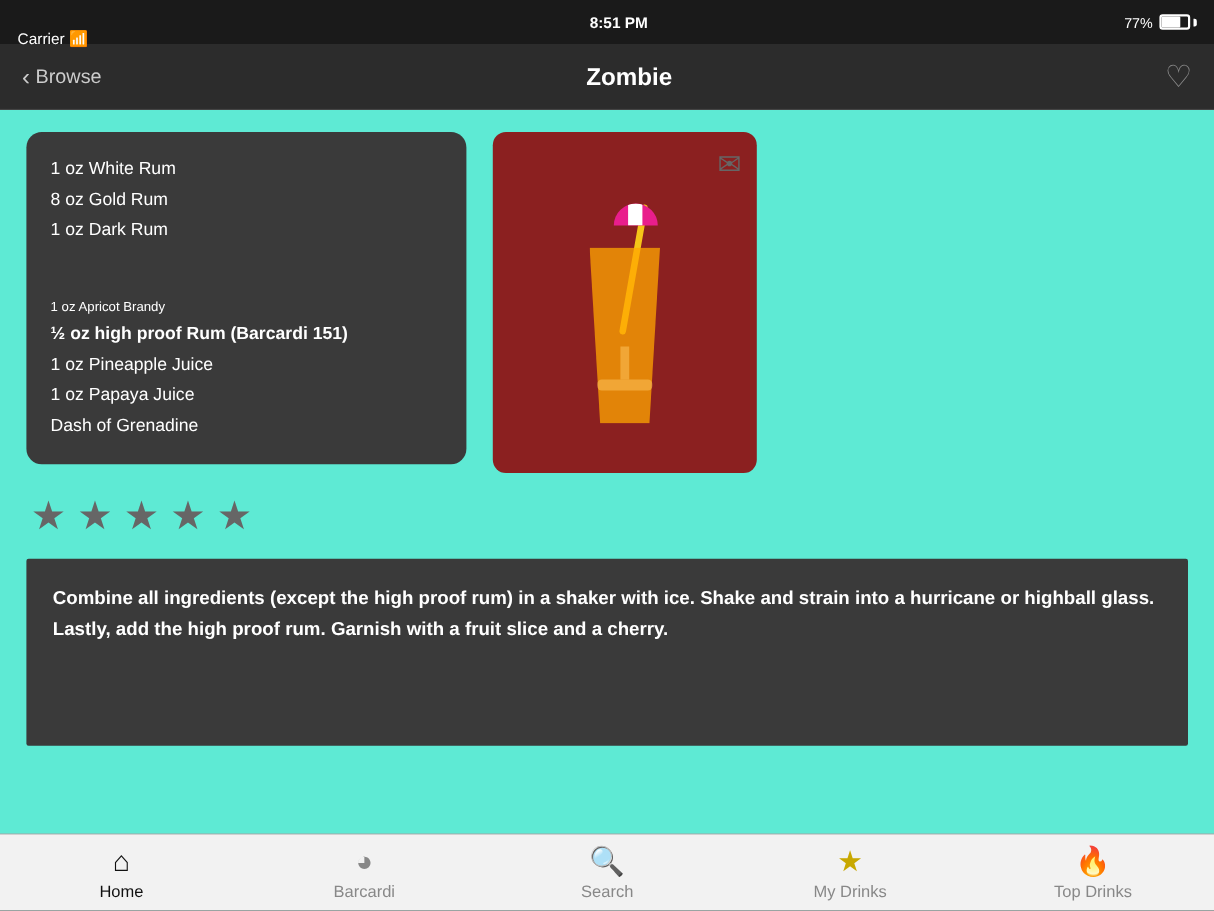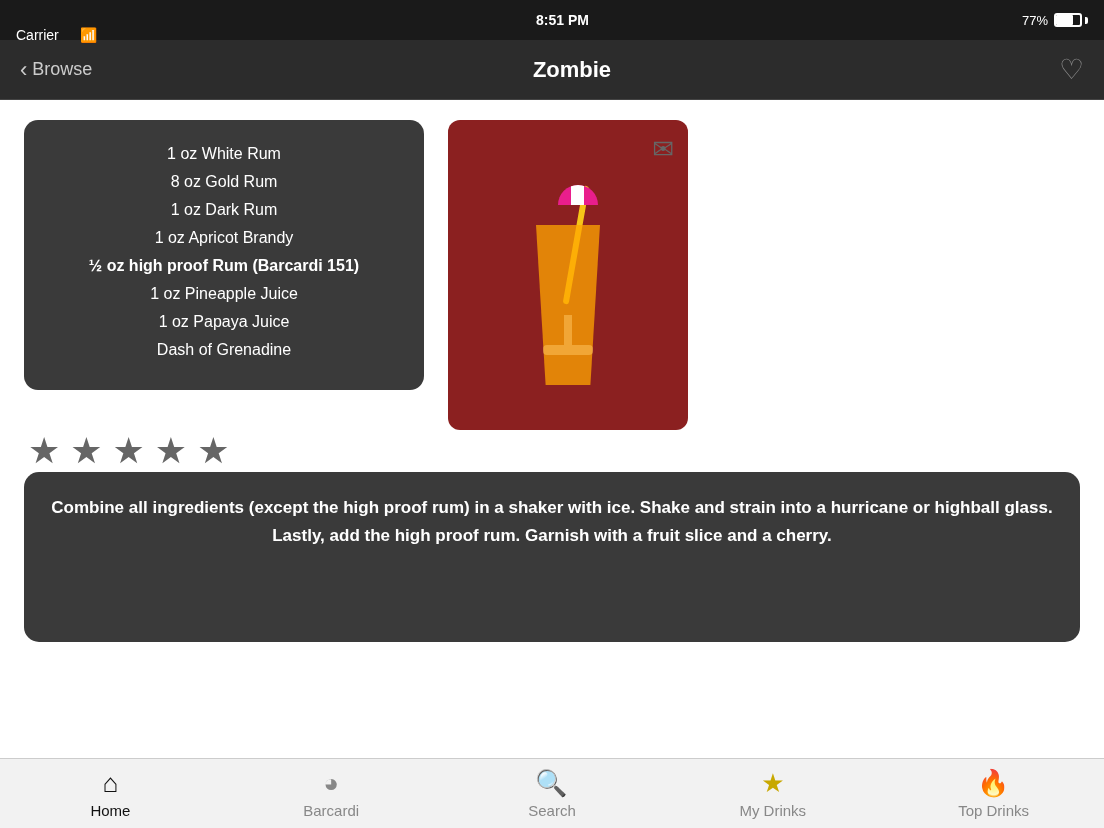--- a/index.html
+++ b/index.html
@@ -18,21 +18,21 @@
       width: 100%;
       height: 40px;
       background: #1a1a1a;
       display: flex;
       align-items: center;
       justify-content: space-between;
       padding: 0 16px;
       font-size: 14px;
       font-weight: 500;
     }
-    .status-left { display: flex; align-items: center; gap: 22px; margin-top: 29px; }
+    .status-left { display: flex; align-items: center; gap: 4px; margin-top: 29px; }
     .status-center { position: absolute; left: 50%; transform: translateX(-50%); font-size: 14px; font-weight: 600; padding-left: 21px; }
     .status-right { display: flex; align-items: center; gap: 6px; font-size: 13px; }
     .battery-bar {
       display: flex; align-items: center; gap: 2px;
     }
     .battery-body {
       width: 28px; height: 14px; border: 2px solid #fff; border-radius: 3px; position: relative;
     }
     .battery-fill {
       width: 70%; height: 100%; background: #fff; border-radius: 1px;
@@ -64,25 +64,25 @@
       font-size: 22px; font-weight: 600; color: #fff; margin-left: 20px;
     }
     .nav-heart {
       font-size: 28px; color: #888; cursor: pointer;
     }
 
     
     .main-content {
       width: 100%;
       height: calc(828px - 40px - 60px - 70px);
-      background: #ffffff;
+      background: #5eead4;
       padding: 20px 24px;
       display: flex;
       flex-direction: column;
-      text-align: center;
+      gap: 18px;
     }
 
     
     .top-section {
       display: flex;
       gap: 24px;
       align-items: flex-start;
     }
 
     .ingredients-box {
@@ -188,21 +188,21 @@
       padding-left: 4px;
     }
     .star {
       font-size: 36px;
       color: #666;
     }
 
     
     .instructions-box {
       background: #3a3a3a;
-      border-radius: 15px;
+      border-radius: 2px;
       padding: 22px 24px;
       min-height: 170px;
     }
     .instructions-box p {
       font-size: 17px;
       font-weight: 600;
       color: #fff;
       line-height: 1.65;
     }
 
@@ -271,21 +271,21 @@
 </div>
 
 <div class="main-content">
   <div class="top-section">
 
     <div class="ingredients-box">
       <div>
           <p style="font-size: 16px; color: rgb(255, 255, 255); line-height: 1.75;">1 oz White Rum</p>
           <p style="font-size: 16px; color: rgb(255, 255, 255); line-height: 1.75;">8 oz Gold Rum</p>
           <p style="font-size: 16px; color: rgb(255, 255, 255); line-height: 1.75;">1 oz Dark Rum</p>
-          <p style="font-size: 16px; color: rgb(255, 255, 255); line-height: 1.75;">1 oz Apricot Brandy</p>
+          <p style="font-size: 12px; color: rgb(255, 255, 255); line-height: 1.75; margin-top: 45px;">1 oz Apricot Brandy</p>
           <p style="font-size: 16px; color: rgb(255, 255, 255); line-height: 1.75; font-weight: bold;">½ oz high proof Rum (Barcardi 151)</p>
           <p style="font-size: 16px; color: rgb(255, 255, 255); line-height: 1.75;">1 oz Pineapple Juice</p>
           <p style="font-size: 16px; color: rgb(255, 255, 255); line-height: 1.75;">1 oz Papaya Juice</p>
           <p style="font-size: 16px; color: rgb(255, 255, 255); line-height: 1.75;">Dash of Grenadine</p>
         </div>
     </div>
 
     <div style="position:relative;">
       <div class="drink-image">
 

